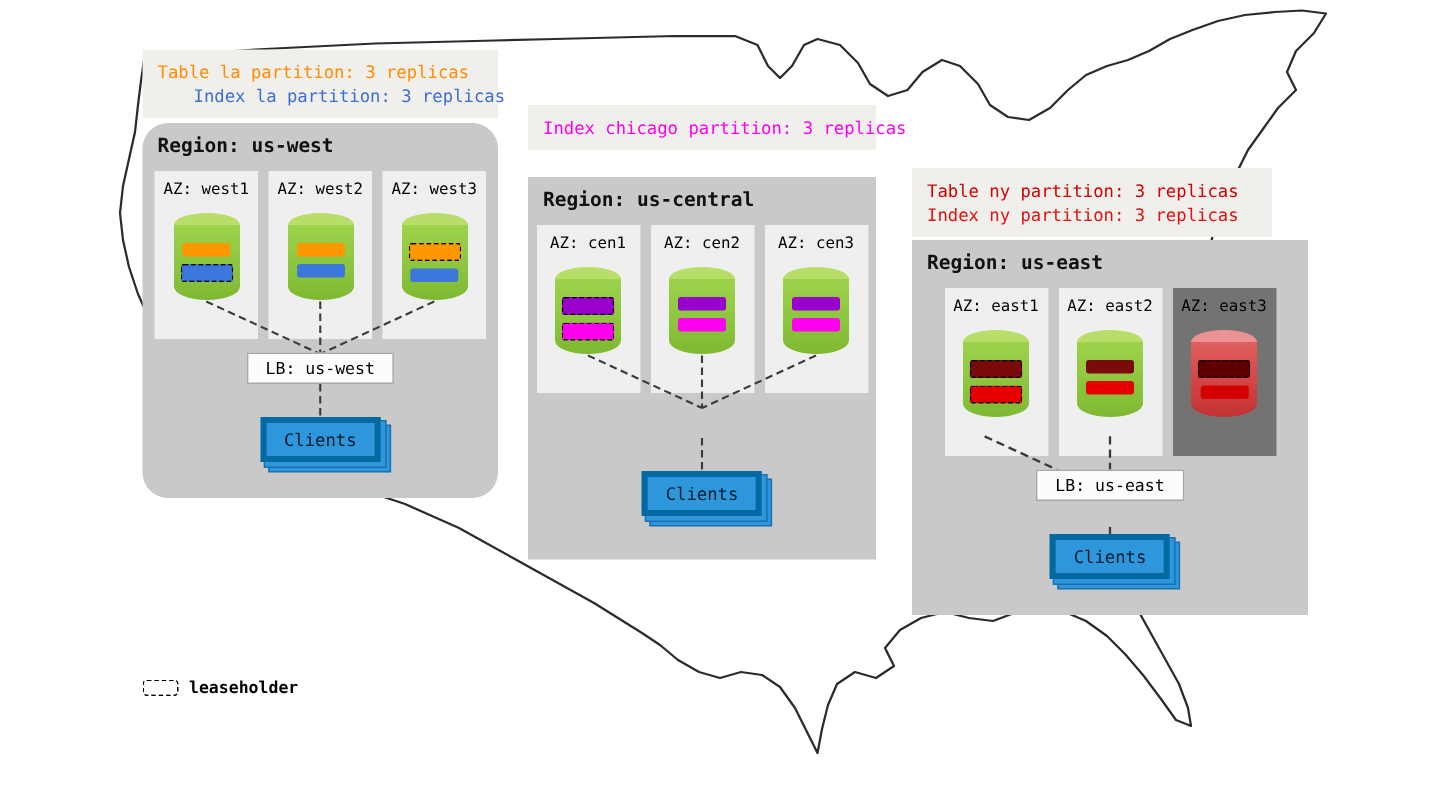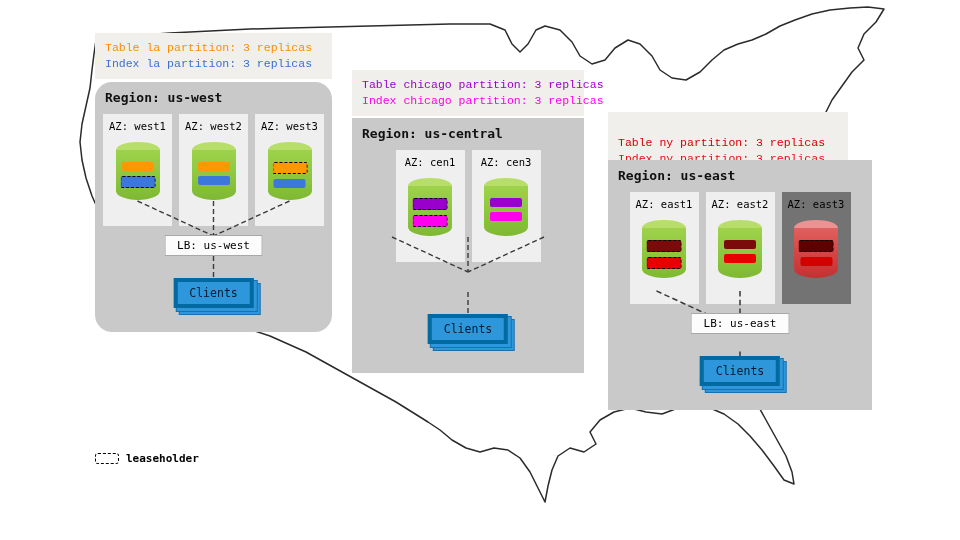--- a/index.html
+++ b/index.html
@@ -12,21 +12,21 @@
   }
   
   .map-svg { position:absolute; inset:0; z-index:0; }
 
   
   .annotation {
     position:absolute; z-index:2;
     background:#f1efeb;
     padding:7px 10px;
   }
-  .ann-line { font-size:11.5px; line-height:16px; white-space:nowrap;font-family:Liberation Mono, monospace; }
+  .ann-line { font-size:11.5px; line-height:16px; white-space:nowrap; }
 
   
   .region {
     position:absolute; z-index:2;
     background:#c9c9c9;
   }
   .region-title {
     position:absolute; top:8px; left:10px;
     font-size:13px; font-weight:bold; color:#111; white-space:nowrap;
   }
@@ -104,30 +104,29 @@
        L 584,452 L 570,448 L 558,456 L 552,470 L 548,486 L 545,502
        L 538,488 L 530,472 L 520,458 L 508,450 L 494,448 L 480,452 L 466,448 L 452,440 L 440,430 L 428,422
        L 412,412 L 396,402 L 378,392 L 360,382 L 342,372 L 324,362 L 306,352 L 288,344 L 270,336
        L 252,330 L 234,324 L 216,318 L 198,312 L 180,306 L 162,300 L 148,296
        L 138,284 L 126,268 L 116,250 L 108,232 L 100,214 L 92,196 L 86,178 L 82,160 L 80,142
        L 82,124 L 86,106 L 90,88 L 92,70 L 94,54 L 96,40 Z"></path>
 </svg>
 
 <div class="annotation" style="left:95px;top:33px;width:237px;">
   <div class="ann-line" style="color: rgb(255, 140, 0);">Table la partition: 3 replicas</div>
-  <div class="ann-line" style="color: rgb(60, 111, 214);">Index la partition: 3 replicas</div>
+  <div class="ann-line" style="color: rgb(60, 111, 214); margin-left: 24px;">Index la partition: 3 replicas</div>
 </div>
 
 <div class="annotation" style="left:352px;top:70px;width:232px;">
-  <div class="ann-line" style="color: rgb(153, 0, 204);">Table chicago partition: 3 replicas</div>
   <div class="ann-line" style="color: rgb(255, 0, 238);">Index chicago partition: 3 replicas</div>
 </div>
 
 <div class="annotation" style="left:608px;top:112px;width:240px;">
-  <div class="ann-line" style="color: rgb(213, 0, 0); margin-top: 16px;">Table ny partition: 3 replicas</div>
+  <div class="ann-line" style="color: rgb(213, 0, 0);">Table ny partition: 3 replicas</div>
   <div class="ann-line" style="color: rgb(227, 17, 17);">Index ny partition: 3 replicas</div>
 </div>
 
 <section class="region" style="left:95px;top:82px;width:237px;height:250px;border-radius:17px;">
   <h2 class="region-title">Region: us-west</h2>
   <div class="az-row">
     <div class="az">
       <div class="az-label">AZ: west1</div>
       <div class="cylinder">
         <div class="cyl-top"></div>
@@ -176,20 +175,31 @@
       <div class="cylinder">
         <div class="cyl-top"></div>
         <div class="cyl-body"></div>
         <div class="bars">
             <div class="bar lease" style="background: rgb(153, 0, 204);"></div>
             <div class="bar lease" style="background: rgb(255, 0, 238);"></div>
           </div>
       </div>
     </div>
     <div class="az">
+      <div class="az-label">AZ: cen2</div>
+      <div class="cylinder">
+        <div class="cyl-top"></div>
+        <div class="cyl-body"></div>
+        <div class="bars">
+            <div class="bar" style="background: rgb(153, 0, 204);"></div>
+            <div class="bar" style="background: rgb(255, 0, 238);"></div>
+          </div>
+      </div>
+    </div>
+    <div class="az">
       <div class="az-label">AZ: cen3</div>
       <div class="cylinder">
         <div class="cyl-top"></div>
         <div class="cyl-body"></div>
         <div class="bars">
             <div class="bar" style="background: rgb(153, 0, 204);"></div>
             <div class="bar" style="background: rgb(255, 0, 238);"></div>
           </div>
       </div>
     </div>

